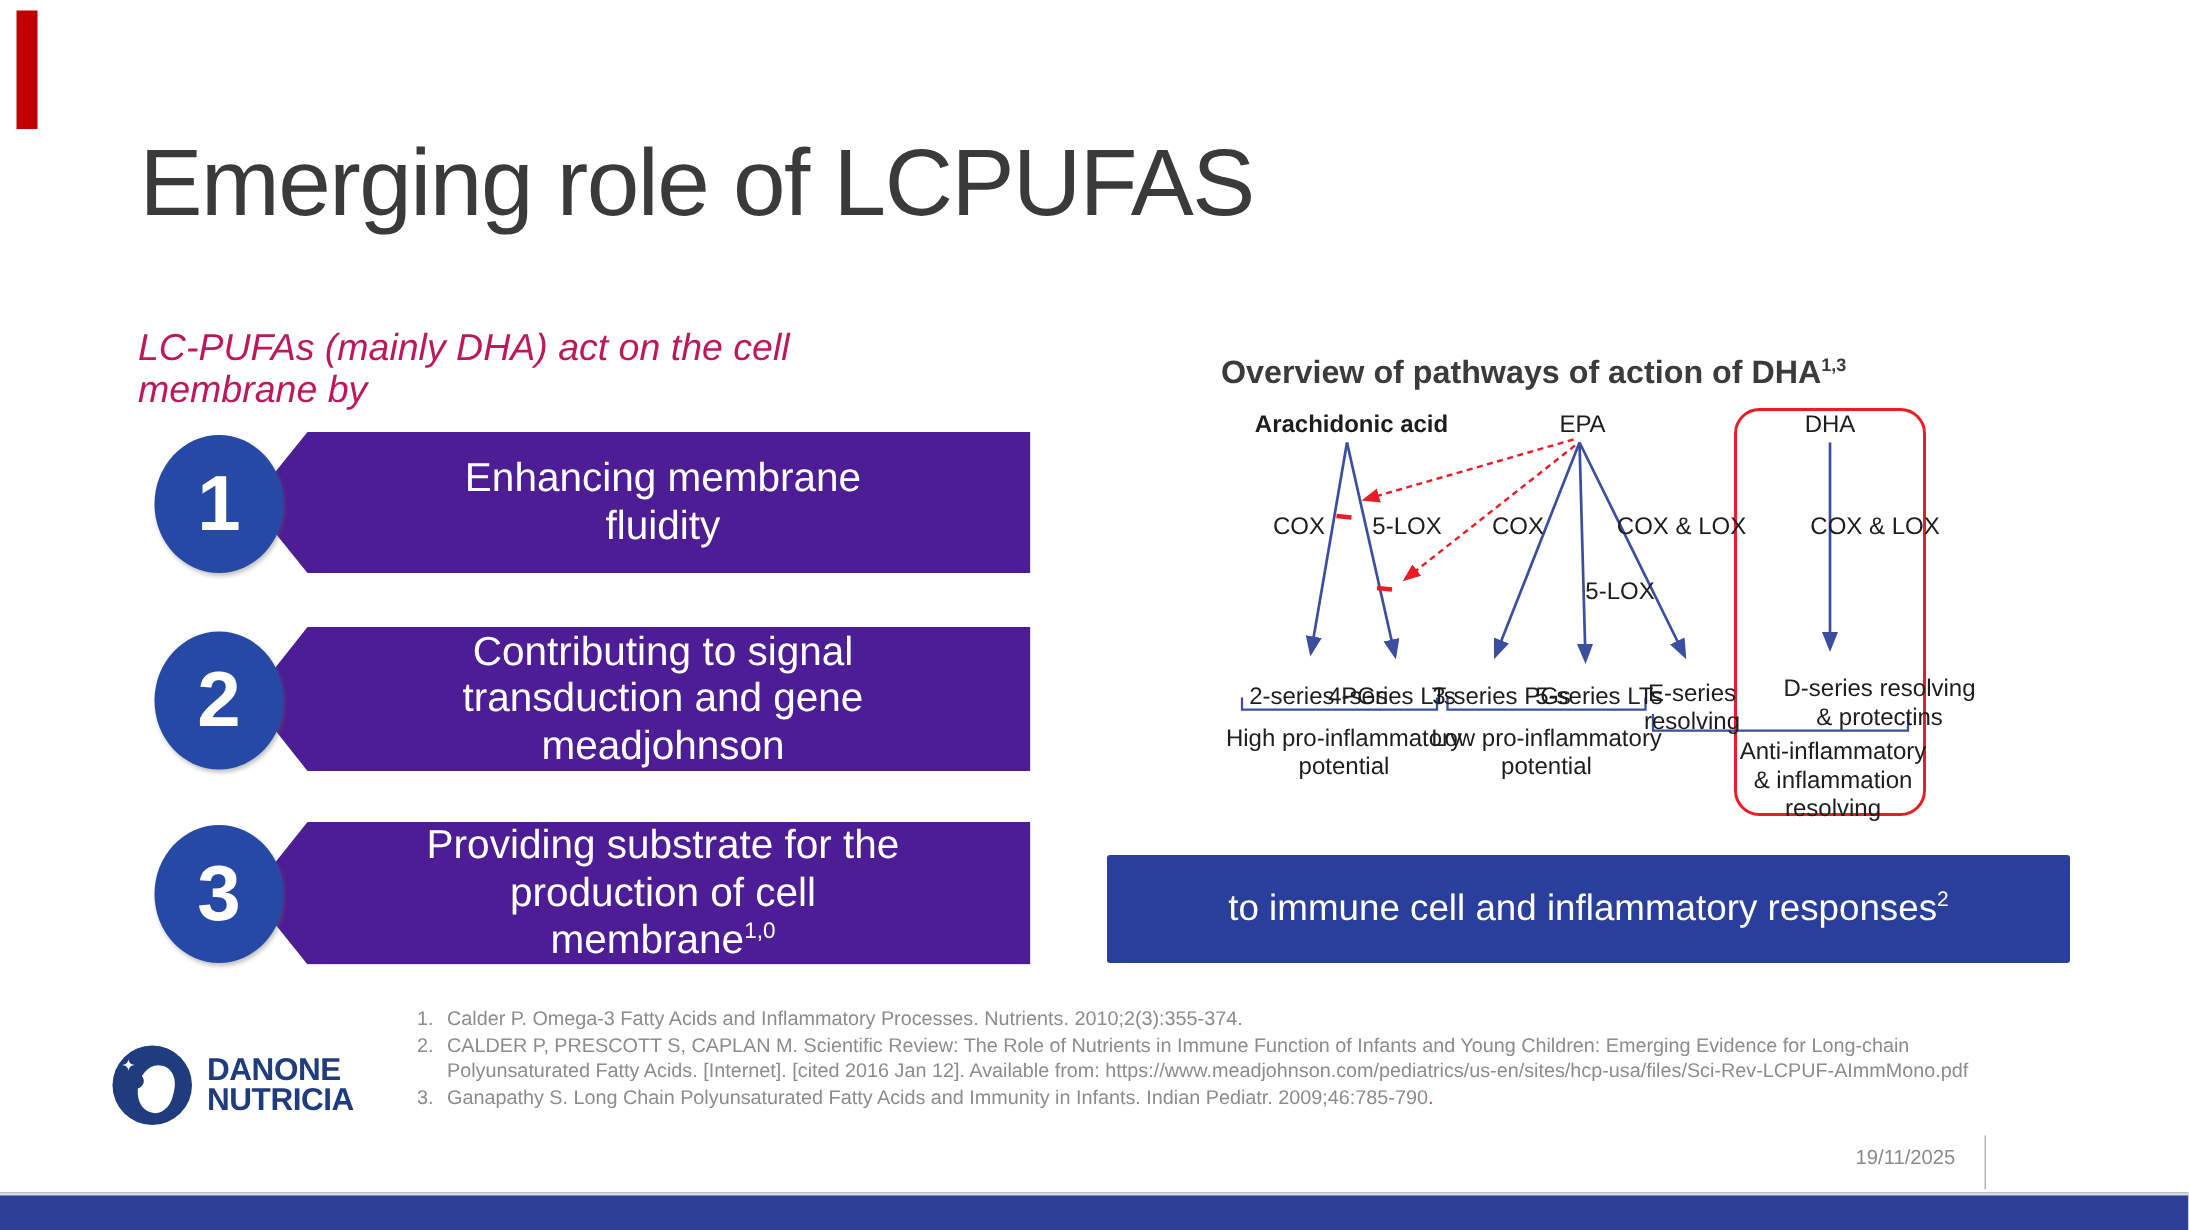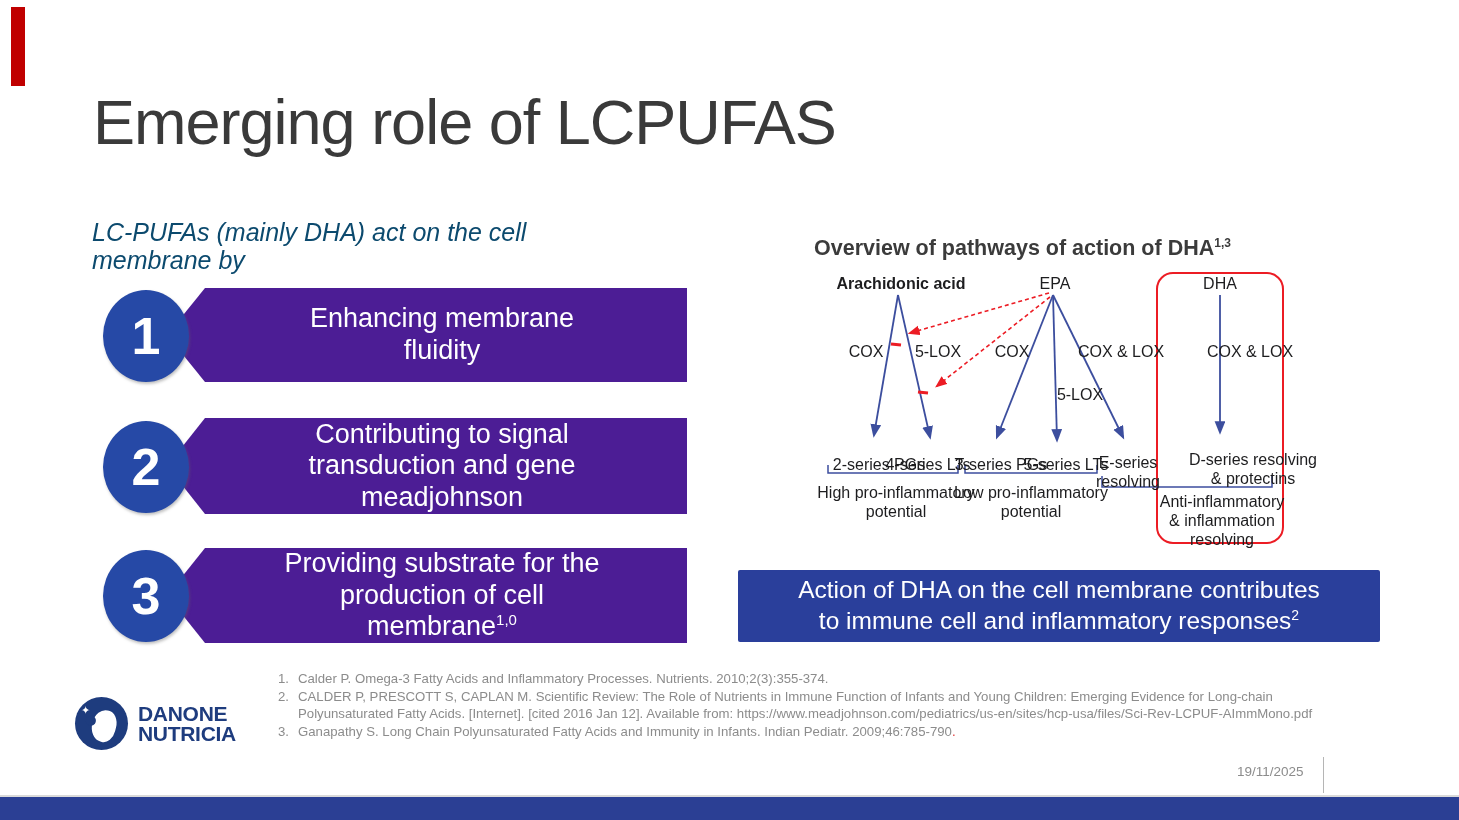--- a/index.html
+++ b/index.html
@@ -11,21 +11,21 @@
   }
   .abs{position:absolute;}
 
   
   .red-bar{left:11px;top:7px;width:14px;height:79px;background:#c00000;}
 
   
   .slide-title{left:93px;top:88px;width:1100px;font-size:63px;line-height:1.1;color:#3a3a3a;letter-spacing:-1px;}
 
   
-  .slide-subtitle{left:92px;top:218px;width:520px;font-size:25px;font-style:italic;line-height:1.12;color:#0c4a6e;white-space:pre-line;}
+  .slide-subtitle{left:92px;top:218px;width:520px;font-size:25px;font-style:italic;line-height:1.12;color:#be185d;white-space:pre-line;}
 
   
   .step-banner{
     background:#4c1d95;color:#ffffff;text-align:center;
     clip-path:polygon(38px 0,100% 0,100% 100%,38px 100%,0 50%);
     filter:drop-shadow(1px 2px 2px rgba(120,120,120,.45));
     display:flex;align-items:center;justify-content:center;
   }
   .step-banner .lbl{font-size:27px;line-height:1.17;white-space:pre-line;padding-left:30px;}
   .step-banner sup{font-size:15px;}
@@ -168,21 +168,20 @@
 &amp; protectins</div>
 <div class="abs dlab" style="left:896px;top:483px;">High pro-inflammatory
 potential</div>
 <div class="abs dlab" style="left:1031px;top:483px;">Low pro-inflammatory
 potential</div>
 <div class="abs dlab" style="left:1222px;top:492px;">Anti-inflammatory
 &amp; inflammation
 resolving</div>
 
 <div class="abs action-banner">
-  <div>Action of DHA on the cell membrane contributes</div>
   <div><span>to immune cell and inflammatory responses</span><sup>2</sup></div>
 </div>
 
 <div class="abs refs">
   <div class="ref">
     <span class="ref-num">1.</span>
     <span class="ref-text">Calder P. Omega-3 Fatty Acids and Inflammatory Processes. Nutrients. 2010;2(3):355-374.</span>
   </div>
   <div class="ref">
     <span class="ref-num">2.</span>

